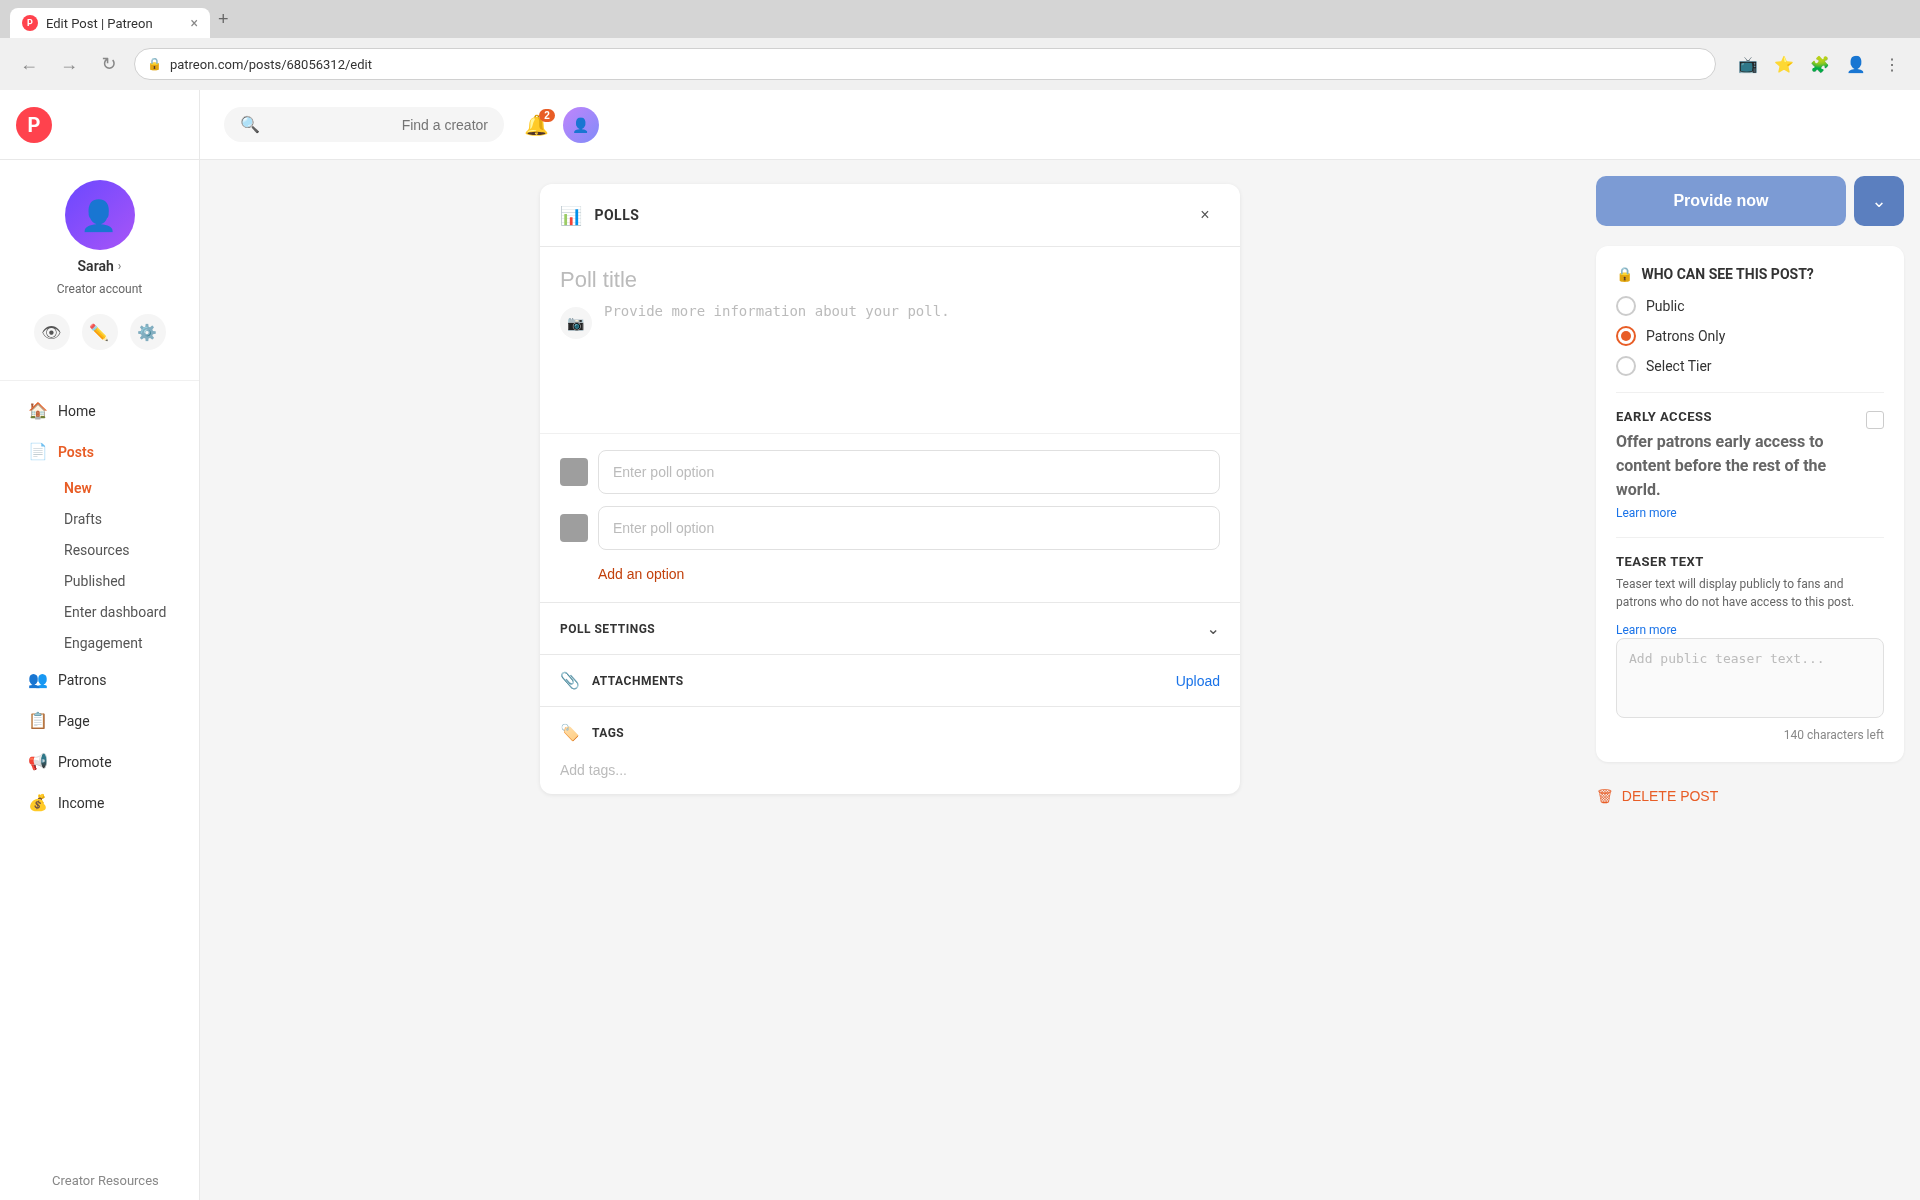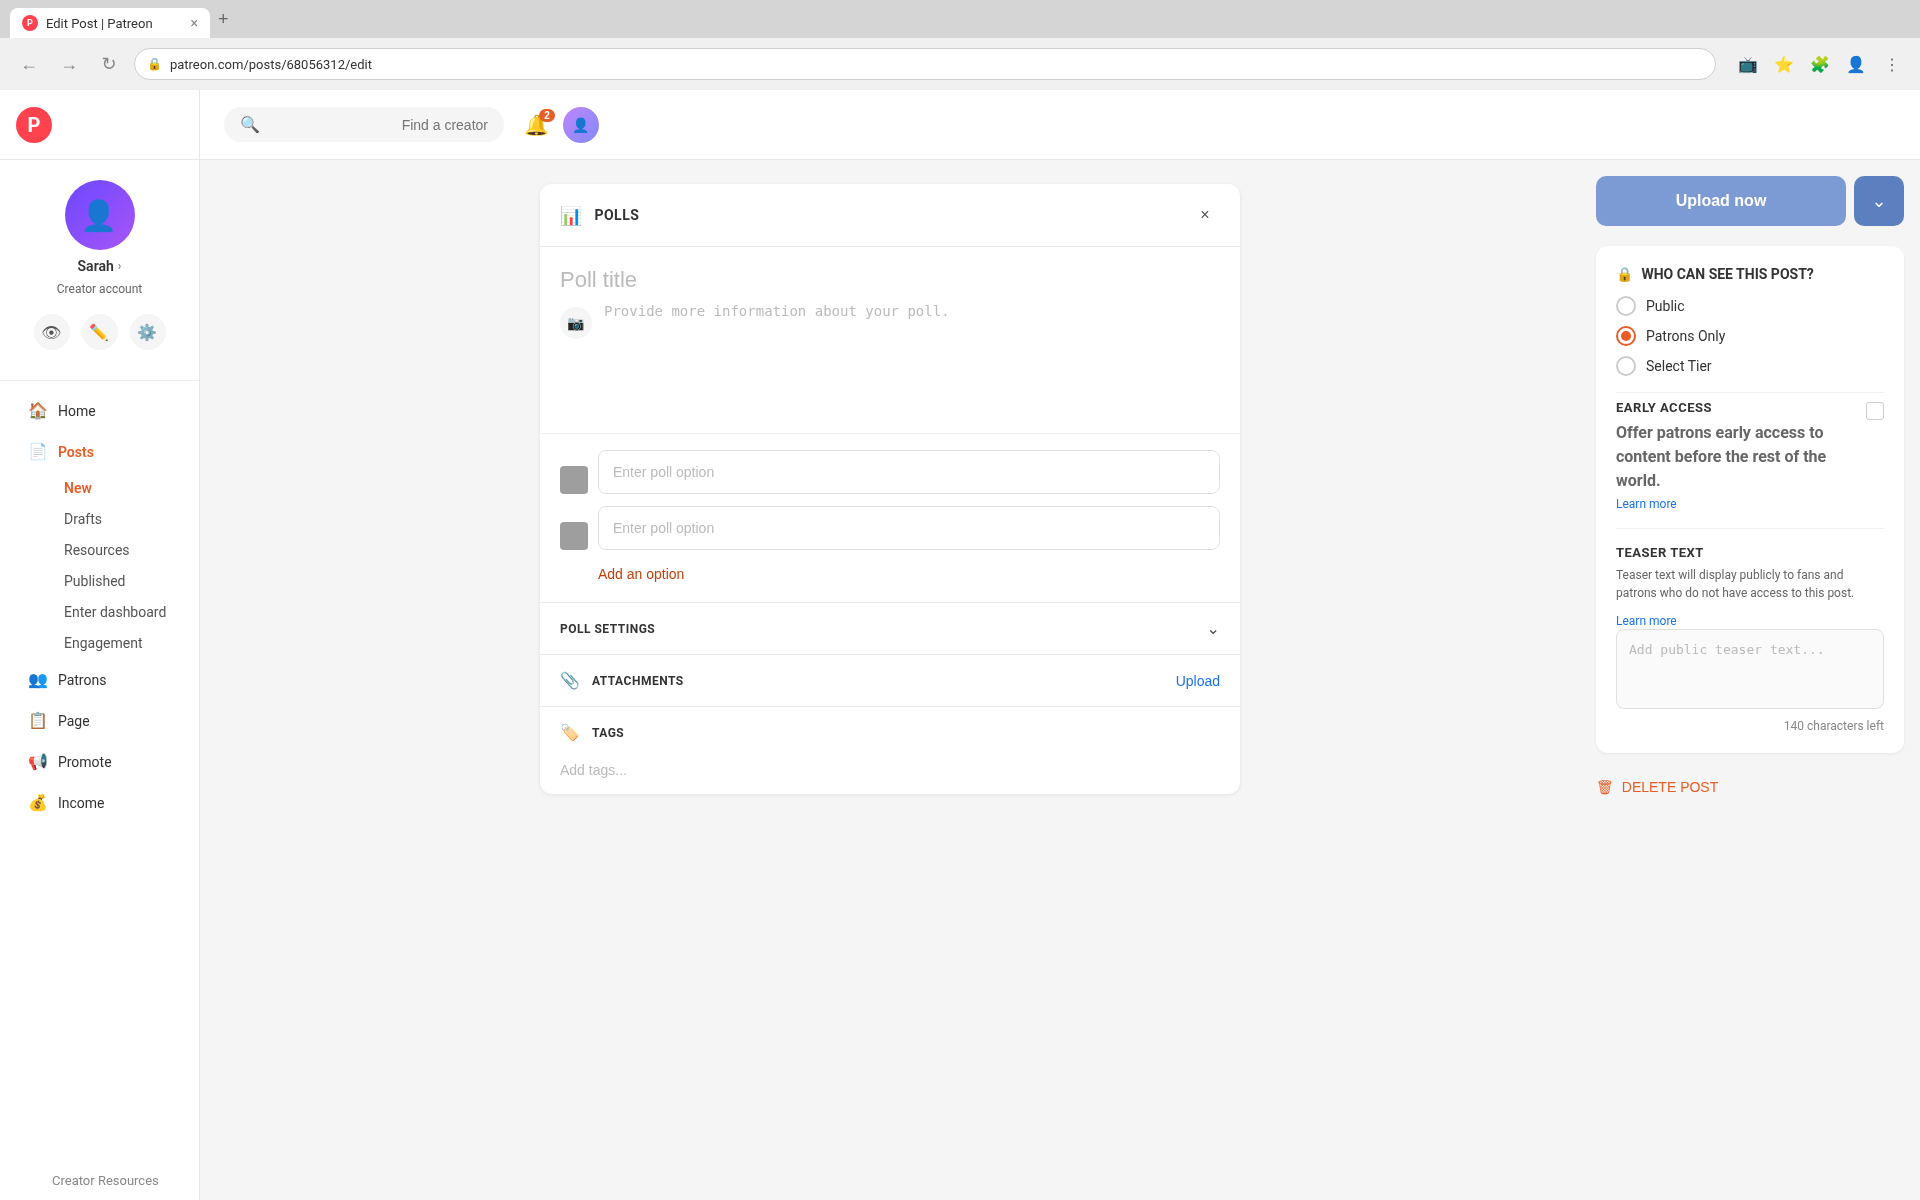--- a/index.html
+++ b/index.html
@@ -53,21 +53,21 @@
     .post-card-close { margin-left: auto; background: none; border: none; width: 30px; height: 30px; border-radius: 50%; display: flex; align-items: center; justify-content: center; cursor: pointer; color: #555; font-size: 16px; }
 
     .poll-title-input { width: 100%; padding: 20px 20px 10px; border: none; outline: none; font-size: 22px; color: #aaa; background: none; }
     .poll-title-input::placeholder { color: #bbb; }
     .poll-description-area { padding: 0 20px 10px; display: flex; align-items: flex-start; gap: 12px; }
     .poll-image-btn { width: 32px; height: 32px; background: #f5f5f5; border-radius: 50%; display: flex; align-items: center; justify-content: center; cursor: pointer; color: #888; font-size: 14px; flex-shrink: 0; margin-top: 4px; border: none; }
     .poll-description-input { flex: 1; border: none; outline: none; font-size: 14px; color: #aaa; background: none; resize: none; min-height: 120px; }
     .poll-description-input::placeholder { color: #bbb; }
 
     .poll-options-area { padding: 16px 20px; border-top: 1px solid #f0f0f0; display: flex; flex-direction: column; gap: 12px; }
-    .poll-option-row { display: flex; align-items: flex-end; gap: 10px; }
+    .poll-option-row { display: flex; align-items: center; gap: 10px; }
     .poll-option-checkbox { width: 28px; height: 28px; background: #9e9e9e; border-radius: 4px; flex-shrink: 0; }
     .poll-option-input { flex: 1; height: 44px; border: 1px solid #e0e0e0; border-radius: 8px; padding: 0 14px; font-size: 14px; color: #aaa; outline: none; }
     .poll-option-input::placeholder { color: #bbb; }
     .add-option-btn { background: none; border: none; color: #c2410c; font-size: 14px; font-weight: 500; cursor: pointer; padding: 4px 0; align-self: flex-start; margin-left: 38px; }
 
     .poll-settings-section { border-top: 1px solid #e8e8e8; }
     .poll-settings-header { display: flex; align-items: center; padding: 16px 20px; cursor: pointer; }
     .poll-settings-title { font-size: 12px; font-weight: 700; color: #333; letter-spacing: 0.5px; text-transform: uppercase; }
     .poll-settings-chevron { margin-left: auto; color: #555; font-size: 16px; }
 
@@ -90,21 +90,21 @@
     .right-card { background: white; border-radius: 12px; padding: 20px; margin-bottom: 16px; box-shadow: 0 1px 3px rgba(0,0,0,0.06); }
     .right-card-title { font-size: 14px; font-weight: 700; color: #333; margin-bottom: 14px; display: flex; align-items: center; gap: 8px; }
 
     .visibility-options { display: flex; flex-direction: column; gap: 10px; }
     .visibility-option { display: flex; align-items: center; gap: 10px; cursor: pointer; }
     .radio-outer { width: 20px; height: 20px; border-radius: 50%; border: 2px solid #ccc; display: flex; align-items: center; justify-content: center; flex-shrink: 0; }
     .radio-outer.selected { border-color: #e85d26; }
     .radio-inner { width: 10px; height: 10px; border-radius: 50%; background: #e85d26; }
     .visibility-label { font-size: 14px; color: #333; }
 
-    .early-access-section { margin-top: 16px; padding-top: 7px; border-top: 1px solid #f0f0f0; }
+    .early-access-section { margin-top: 16px; padding-top: 16px; border-top: 1px solid #f0f0f0; }
     .early-access-header { display: flex; align-items: flex-start; justify-content: space-between; }
     .early-access-title { font-size: 13px; font-weight: 700; color: #333; margin-bottom: 6px; text-transform: uppercase; letter-spacing: 0.5px; }
     .early-access-desc { font-size: 16px; color: #666; line-height: 1.5; font-weight: bold; }
     .early-access-link { color: #1a73e8; font-size: 12px; cursor: pointer; }
     .early-access-checkbox { width: 18px; height: 18px; border: 1.5px solid #ccc; border-radius: 3px; flex-shrink: 0; margin-top: 2px; }
 
     .teaser-section { margin-top: 16px; padding-top: 16px; border-top: 1px solid #f0f0f0; }
     .teaser-title { font-size: 13px; font-weight: 700; color: #333; margin-bottom: 6px; text-transform: uppercase; letter-spacing: 0.5px; }
     .teaser-desc { font-size: 12px; color: #666; line-height: 1.5; margin-bottom: 8px; }
     .teaser-link { color: #1a73e8; font-size: 12px; cursor: pointer; }
@@ -290,21 +290,21 @@
                 </div>
                 <input type="text" class="tags-input" placeholder="Add tags..." style="">
               </div>
             </div>
           </div>
         </div>
 
         <div class="right-sidebar">
 
           <div class="publish-actions">
-            <button class="publish-btn">Upload now</button>
+            <button class="publish-btn">Provide now</button>
             <button class="publish-dropdown-btn">
               <span>⌄</span>
             </button>
           </div>
 
           <div class="right-card">
             <div class="right-card-title">
               <span>🔒</span>
               <span>WHO CAN SEE THIS POST?</span>
             </div>

